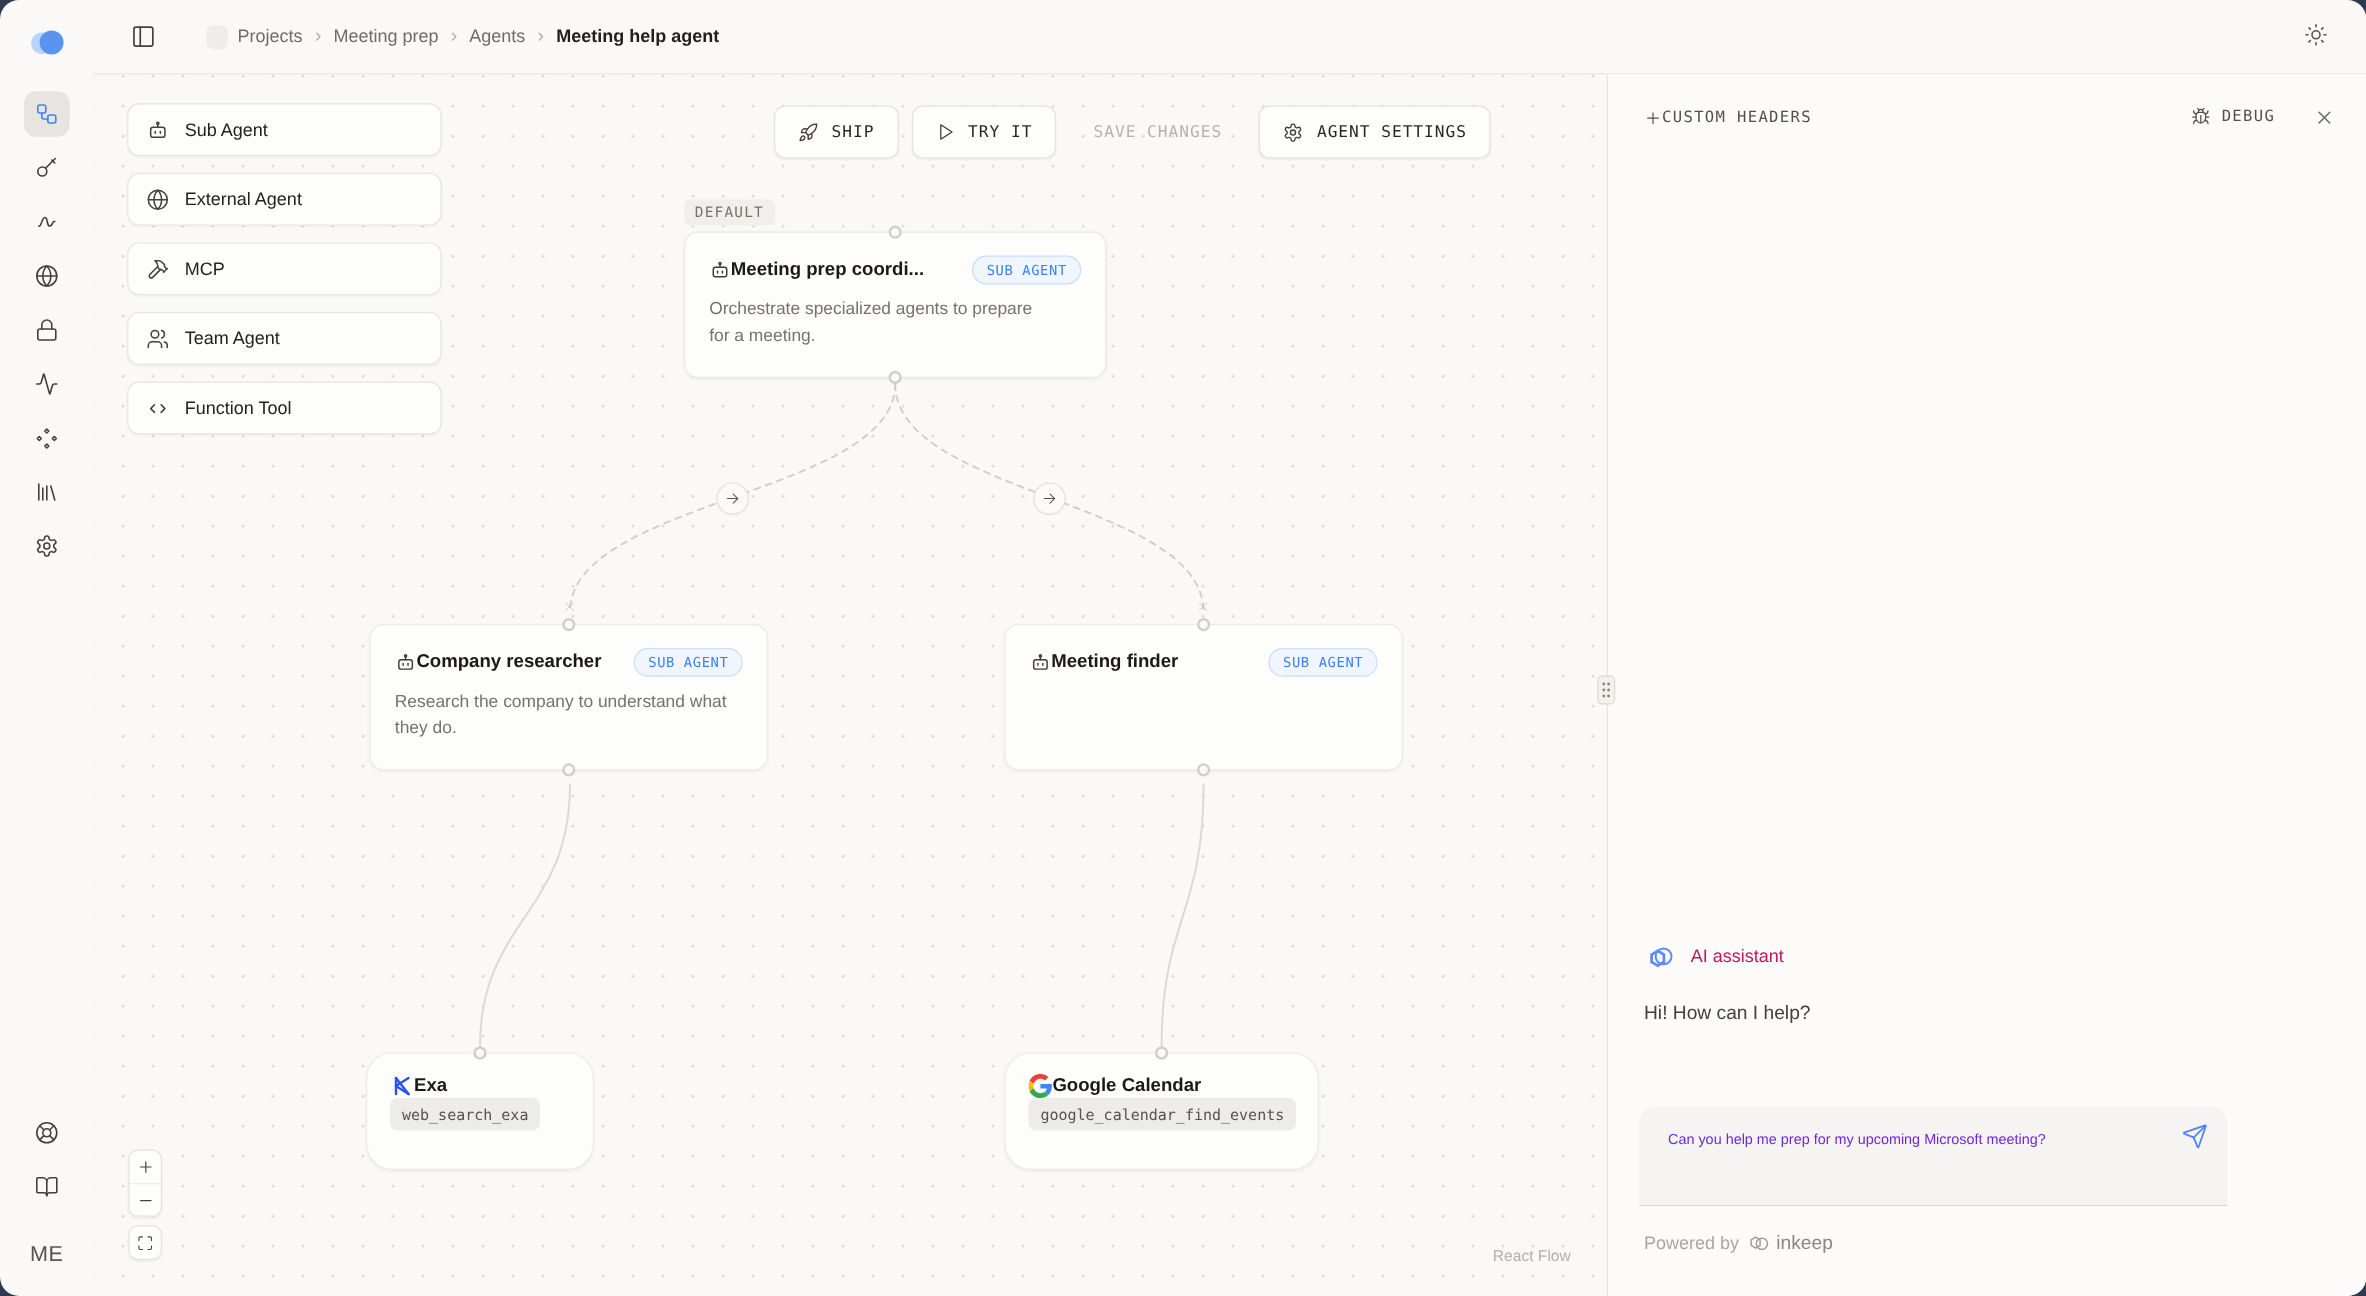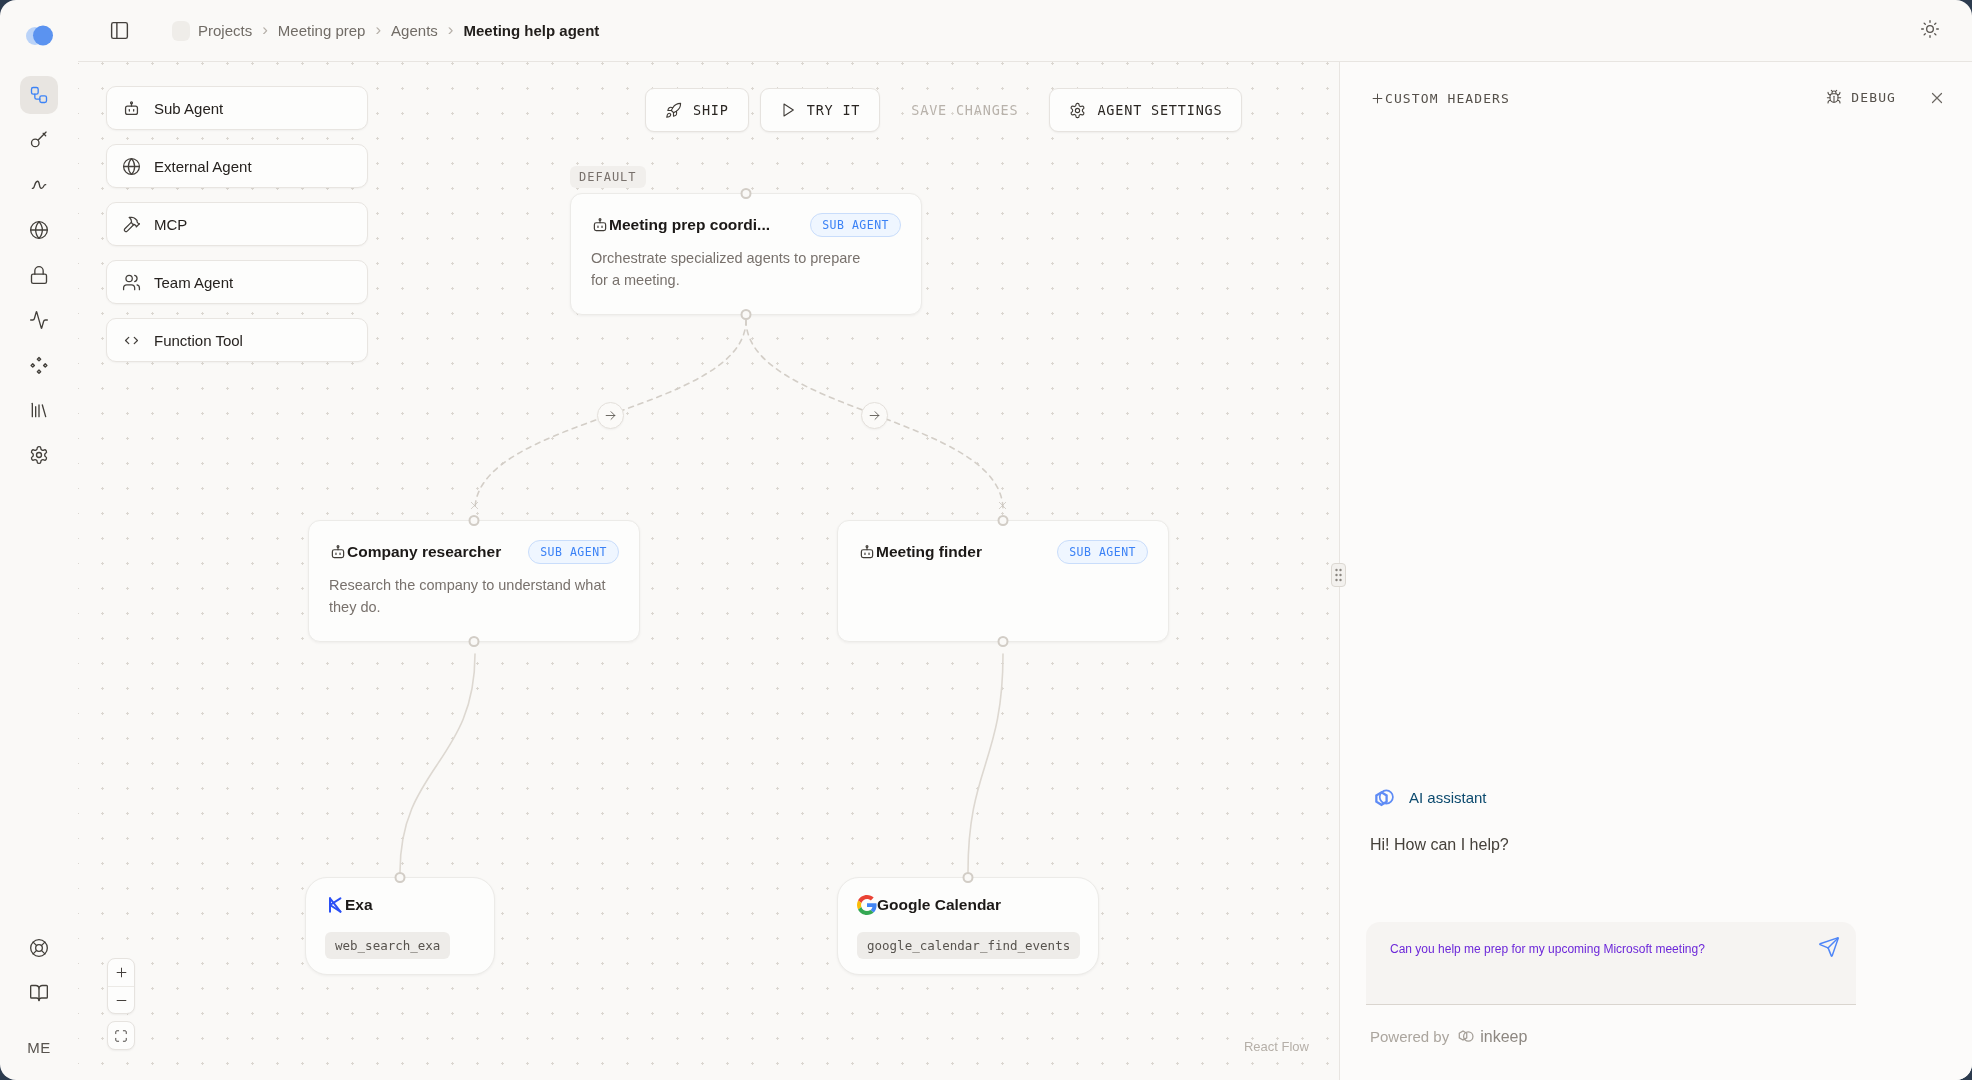--- a/index.html
+++ b/index.html
@@ -18,21 +18,21 @@
   svg { display:block; }
   .ic { stroke:currentColor; fill:none; stroke-width:1.6; stroke-linecap:round; stroke-linejoin:round; }
 
   
   .rail { position:absolute; left:0; top:0; bottom:0; width:78px; display:flex; flex-direction:column; align-items:center; }
   .rail-logo { margin-top:22px; margin-bottom:26px; }
   .rail-btn { width:38px; height:38px; display:flex; align-items:center; justify-content:center; border-radius:10px; color:#43403b; margin-bottom:7px; cursor:pointer; background:transparent; border:none; }
   .rail-btn.active { background:#e8e5e1; color:#3b82f6; }
   .rail-spacer { flex:1; }
   .rail-bottom { display:flex; flex-direction:column; align-items:center; margin-bottom:18px; }
-  .rail-initials { font-size:15px; color:#57534e; letter-spacing:.5px; margin-top:14px; padding:6px; }
+  .rail-initials { font-size:18px; color:#57534e; letter-spacing:.5px; margin-top:14px; padding:6px; }
 
   
   .header { position:absolute; left:78px; right:0; top:0; height:62px; border-bottom:1px solid #e8e5e1; display:flex; align-items:center; padding:0 24px; }
   .panel-toggle { width:34px; height:34px; display:flex; align-items:center; justify-content:center; color:#44403c; border:none; background:transparent; border-radius:8px; cursor:pointer; }
   .crumb-skeleton { width:18px; height:20px; background:#efede9; border-radius:6px; margin-left:36px; }
   .breadcrumb { display:flex; align-items:center; gap:10px; margin-left:8px; font-size:15px; }
   .crumb { color:#716c66; cursor:pointer; }
   .crumb-sep { color:#b6b0a9; font-size:17px; line-height:1; padding-bottom:2px; }
   .crumb-current { color:#211e1b; font-weight:600; }
   .theme-btn { position:absolute; right:32px; top:19px; color:#57534e; background:none; border:none; cursor:pointer; }
@@ -73,21 +73,21 @@
   .node-head .nic { color:#3f3b36; flex:none; }
   .node-title { font-size:15.5px; font-weight:700; color:#1c1917; white-space:nowrap; }
   .badge {
     margin-left:auto; font-family:"DejaVu Sans Mono","Liberation Mono",monospace;
     font-size:11.5px; letter-spacing:.5px; color:#3b82f6; background:#eff6ff;
     border:1px solid #c9ddfb; border-radius:999px; padding:4px 11px; white-space:nowrap;
   }
   .node-desc { margin-top:11px; font-size:14.5px; line-height:1.5; color:#78716c; max-width:280px; }
   .node-tool { border-radius:22px; padding:17px 19px; }
   .tool-pill {
-    display:inline-block; margin-top:17px; font-family:"DejaVu Sans Mono","Liberation Mono",monospace;
+    display:inline-block; margin-top:0; font-family:"DejaVu Sans Mono","Liberation Mono",monospace;
     font-size:12.5px; color:#57534e; background:#eeece9; border-radius:6px; padding:6px 10px; white-space:nowrap;
   }
   .handle {
     position:absolute; left:50%; width:11px; height:11px; border-radius:50%;
     background:#faf9f7; border:2px solid #d2cdc6; transform:translateX(-50%); cursor:crosshair;
   }
   .handle-top { top:-6px; } .handle-bottom { bottom:-6px; }
 
   #node-coordinator { left:492px; top:131px; width:352px; }
   #node-researcher  { left:230px; top:458px; width:332px; }
@@ -125,21 +125,21 @@
   .rp-header { position:absolute; left:30px; right:26px; top:20px; height:32px; display:flex; align-items:center; justify-content:space-between; }
   .rp-left, .rp-right { display:flex; align-items:flex-start; }
   .mono-label {
     font-family:"DejaVu Sans Mono","Liberation Mono",monospace; font-size:13px; letter-spacing:1.1px; color:#55504a;
   }
   .rp-headers-btn { display:flex; align-items:center; background:none; border:none; cursor:pointer; color:#55504a; }
   .rp-debug-btn { display:flex; align-items:center; gap:9px; background:none; border:none; cursor:pointer; color:#55504a; margin-right:32px; }
   .rp-close { background:none; border:none; color:#6b6661; cursor:pointer; }
 
   .assistant-row { position:absolute; left:30px; top:722px; display:flex; align-items:center; gap:13px; }
-  .assistant-name { font-size:15px; color:#0c4a6e; }
+  .assistant-name { font-size:15px; color:#be185d; }
   .greeting { position:absolute; left:30px; top:774px; font-size:16px; color:#45403a; }
 
   .chat-card {
     position:absolute; left:26px; top:860px; width:490px; height:83px;
     background:#f6f4f2; border-bottom:1px solid #dad5cf; border-radius:14px 14px 0 0;
     padding:15px 62px 15px 24px;
   }
   .chat-text { font-size:12px; line-height:25px; color:#6d28d9; cursor:text; }
   .send-btn { position:absolute; right:16px; top:14px; background:none; border:none; color:#4f86f7; cursor:pointer; }
 

